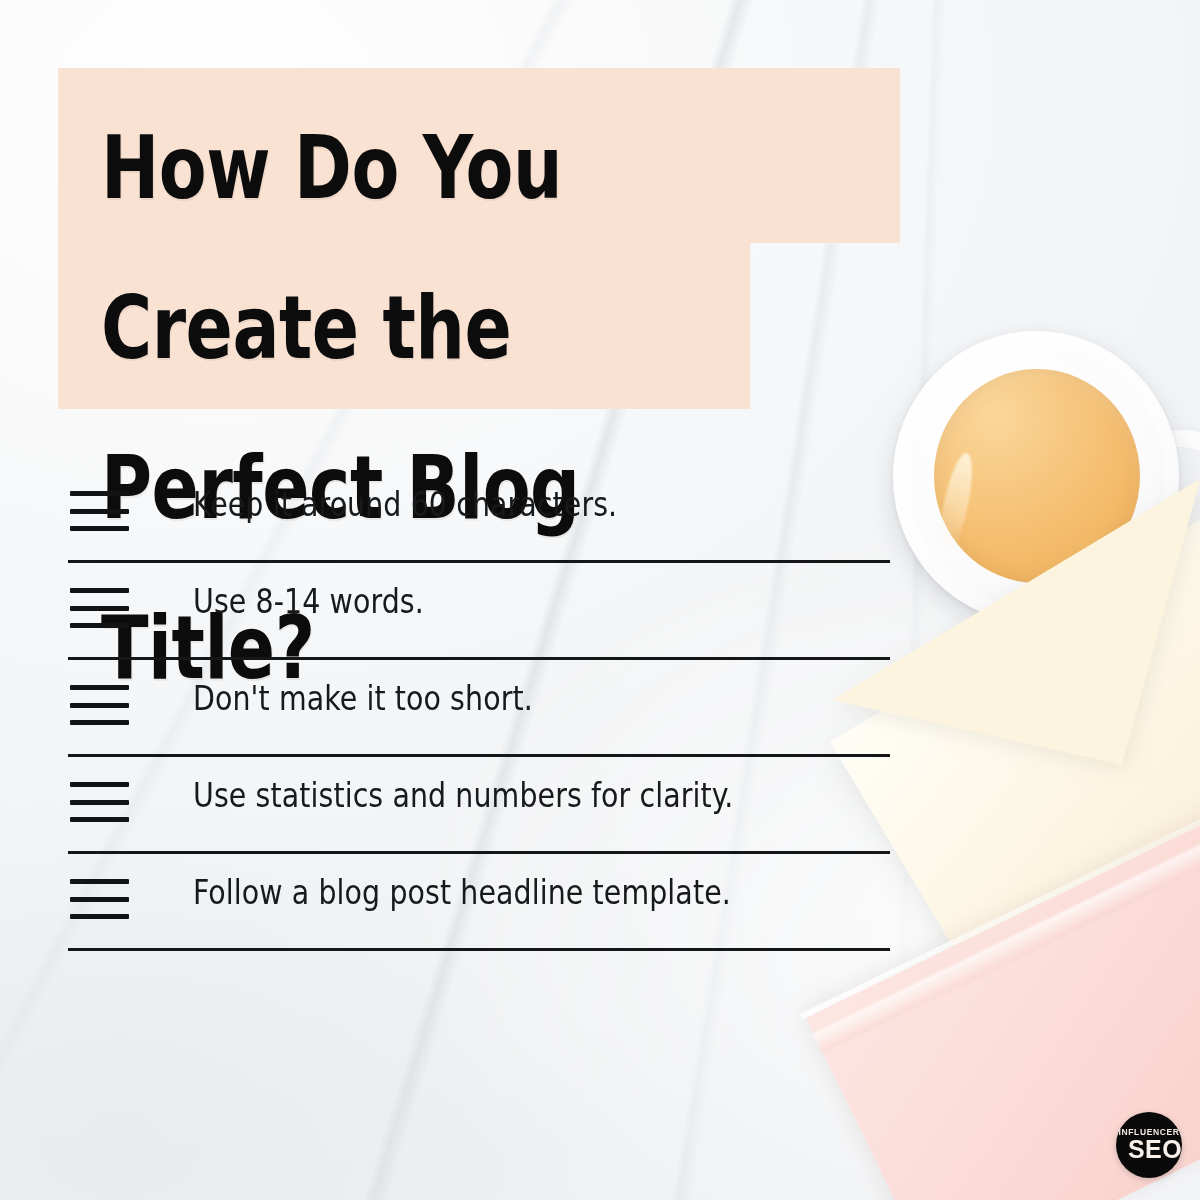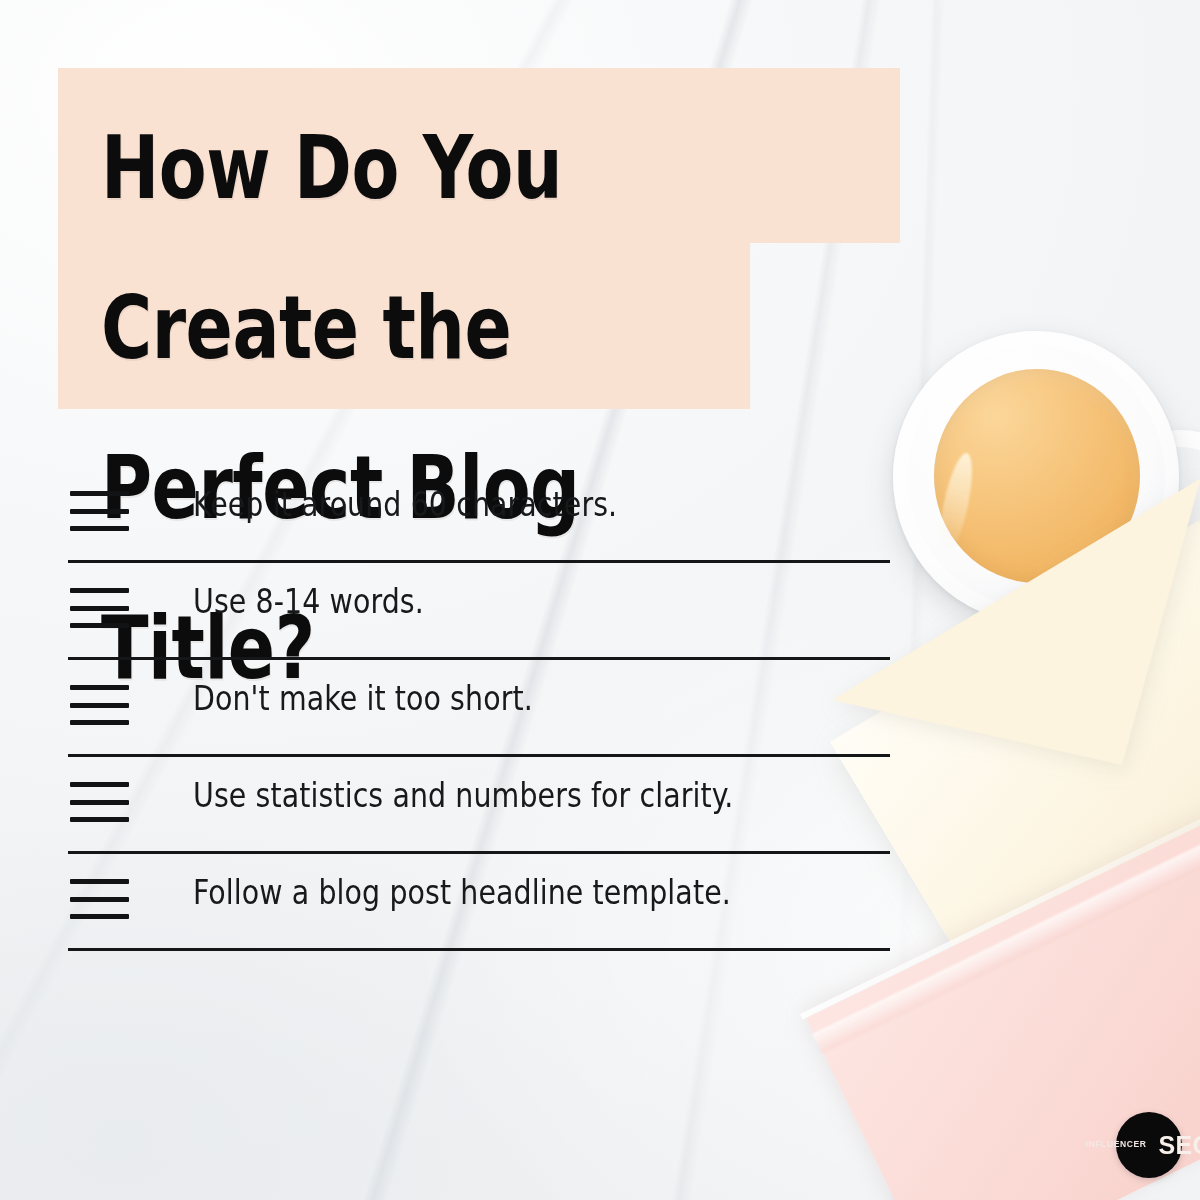--- a/index.html
+++ b/index.html
@@ -185,21 +185,21 @@
   .tip-rule{
     position:absolute;left:68px;top:90px;
     width:822px;height:3px;background:#141618;
   }
 
   
   #logo{
     position:absolute;left:1116px;top:1112px;width:66px;height:66px;
     border-radius:50%;
     background:#0a0a0a;
-    display:flex;align-items:center;justify-content:center;
+    display:flex;flex-direction:column;align-items:center;justify-content:center;
     box-shadow:0 2px 6px rgba(90,80,78,.25);
   }
   #logo-top{
     font-family:"Liberation Sans",sans-serif;
     font-size:8.5px;font-weight:700;letter-spacing:.6px;
     color:#f3e9e4;line-height:1;
     margin-bottom:1px;
   }
   #logo-main{
     font-family:"Liberation Sans",sans-serif;

